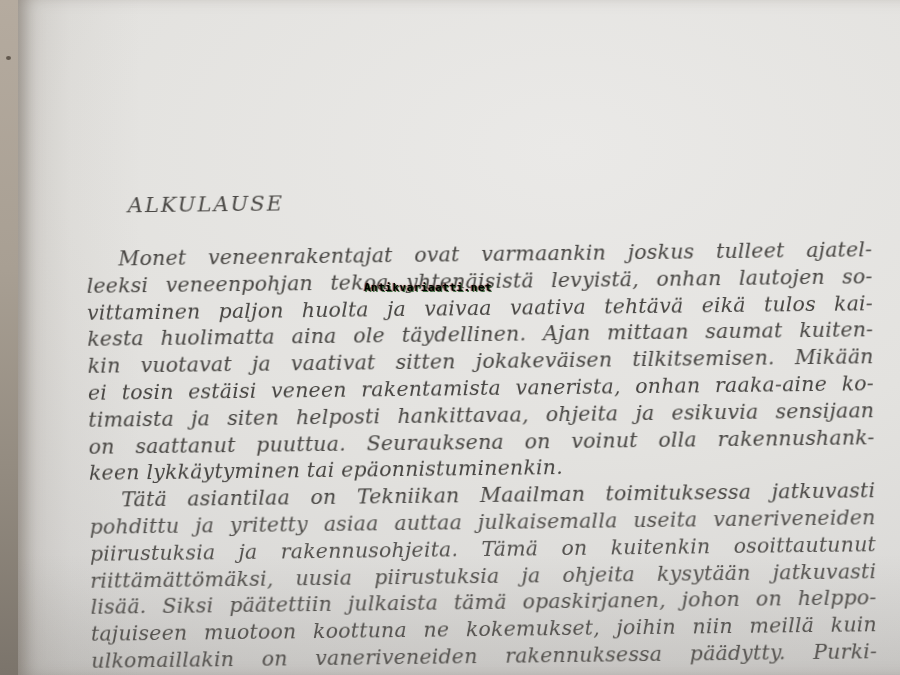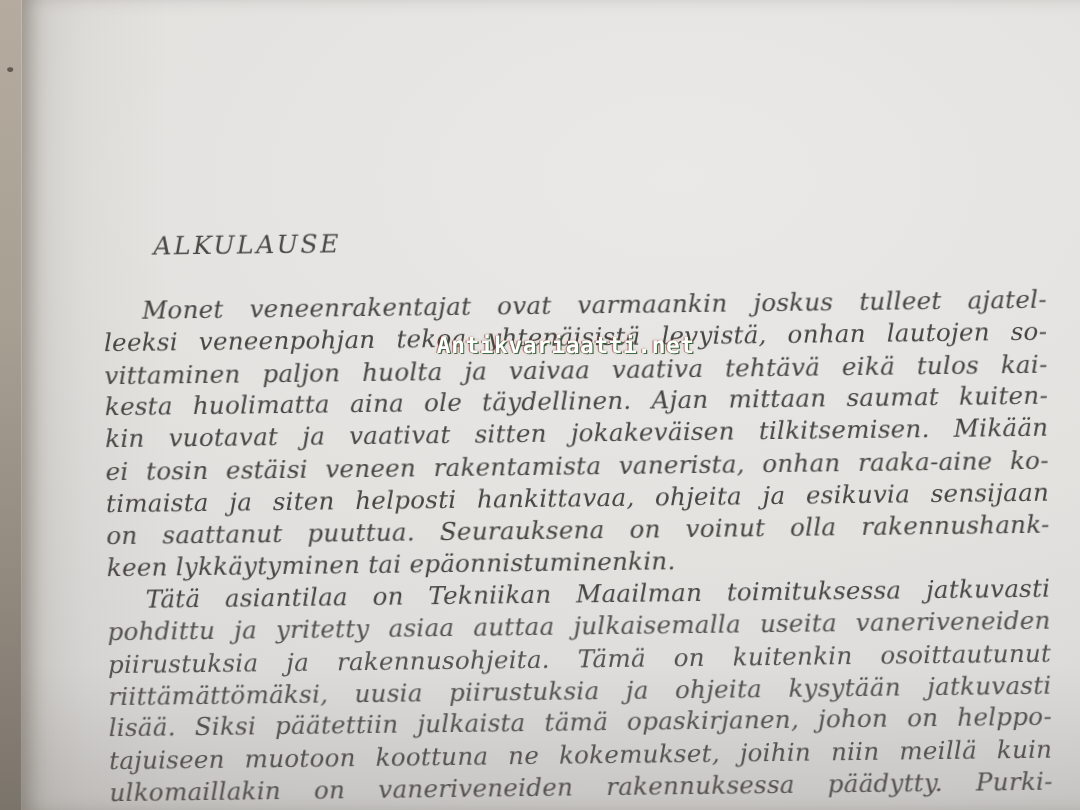--- a/index.html
+++ b/index.html
@@ -78,24 +78,24 @@
   }
   .line.indent { padding-left: 32px; }
   .line.no-just { text-align-last: left; }
   .line.soft { filter: blur(0.45px); color: #53514e; }
   
   .watermark {
     position: absolute;
     left: 364px; top: 280px;
     font-family: "DejaVu Sans Mono", monospace;
     font-weight: bold;
-    font-size: 19px;
+    font-size: 11px;
     line-height: 16px;
     letter-spacing: 0.5px;
-    color: #ffffff;
+    color: #000000;
     text-shadow: 1px 1px 0 rgba(38, 92, 44, 0.85), -1px 0 0 rgba(130, 32, 22, 0.45), 0 0 2px rgba(150, 40, 30, 0.5);
     z-index: 5;
   }
 </style>
 </head>
 <body>
 
 <div class="scene">
 
   <div class="table-strip"></div>

